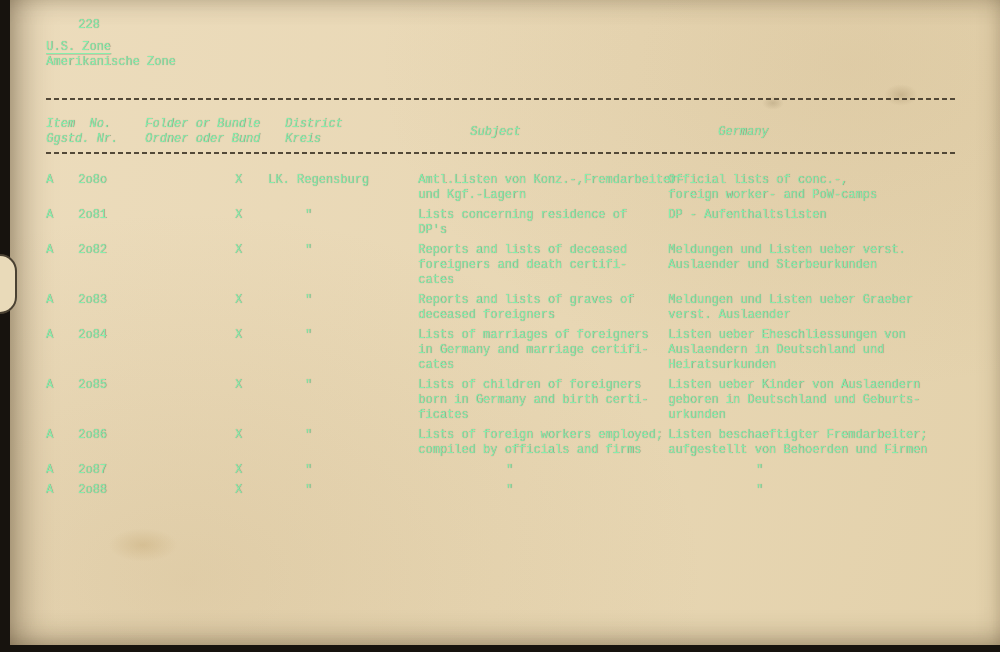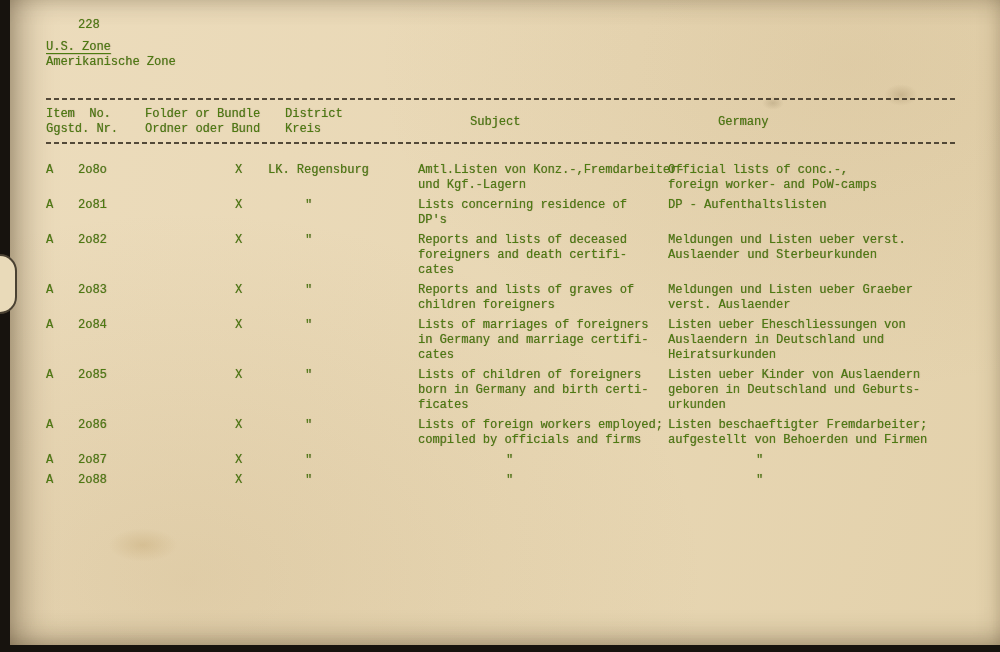--- a/index.html
+++ b/index.html
@@ -52,21 +52,21 @@
     background: #e9dab9;
     border: 2px solid #4a4132;
     border-left: none;
     border-radius: 0 30px 30px 0;
     z-index: 3;
   }
   .content {
     position: absolute;
     left: 10px; top: 0; right: 0;
     padding: 18px 45px 0 36px;
-    color: #4d7c0f;
+    color: #86efac;
     font-size: 12px;
     line-height: 15px;
     text-shadow: 0.3px 0.3px 0.7px rgba(56,46,34,0.55);
   }
   .pagenum {
     margin-left: 32px;
     height: 15px;
   }
   .titleblock {
     text-align: left;
@@ -81,21 +81,22 @@
     margin-top: 0;
     background: repeating-linear-gradient(to right,
       rgba(66,57,42,0.9) 0px, rgba(66,57,42,0.9) 5px,
       transparent 5px, transparent 8px);
   }
   .rule-top { margin-top: 28px; }
   .rule-mid { margin-top: 5px; }
   .headerrow {
     display: grid;
     grid-template-columns: 94px 125px 145px 250px 1fr;
-    margin-top: 7px;
+    margin-top: 17px;
+    font-style: italic;
   }
   .cell { white-space: pre; }
   .hdr-folder   { padding-left: 5px; }
   .hdr-district { padding-left: 20px; }
   .hdr-subject  { padding-left: 60px; align-self: center; }
   .hdr-betreff  { padding-left: 58px; align-self: center; }
   .rows { margin-top: 19px; }
   .row {
     display: grid;
     grid-template-columns: 32px 62px 125px 145px 250px 1fr;
@@ -177,21 +178,21 @@
         <div class="cell c-betreff">Meldungen und Listen ueber verst.
 Auslaender und Sterbeurkunden</div>
       </div>
 
       <div class="row">
         <div class="cell c-item">A</div>
         <div class="cell c-no">2o83</div>
         <div class="cell c-folder">X</div>
         <div class="cell c-district">"</div>
         <div class="cell c-subject">Reports and lists of graves of
-children foreigners</div>
+deceased foreigners</div>
         <div class="cell c-betreff">Meldungen und Listen ueber Graeber
 verst. Auslaender</div>
       </div>
 
       <div class="row">
         <div class="cell c-item">A</div>
         <div class="cell c-no">2o84</div>
         <div class="cell c-folder">X</div>
         <div class="cell c-district">"</div>
         <div class="cell c-subject">Lists of marriages of foreigners

